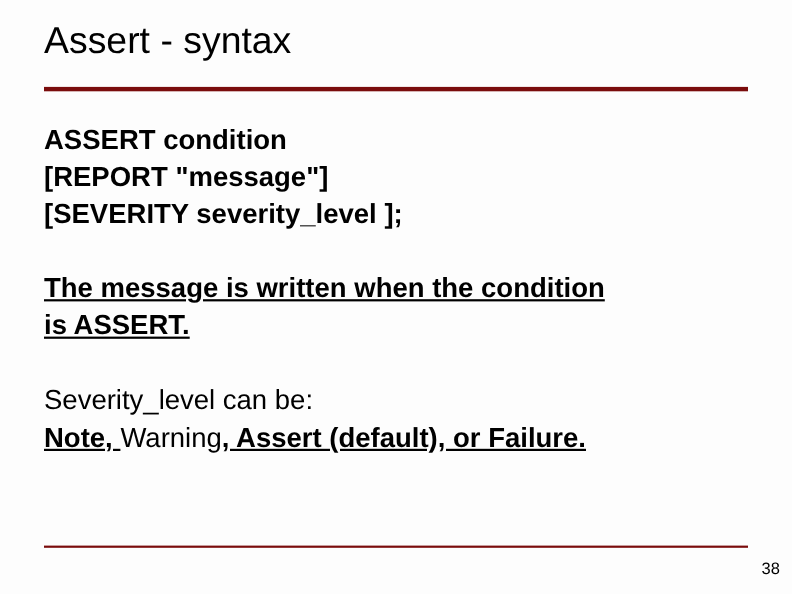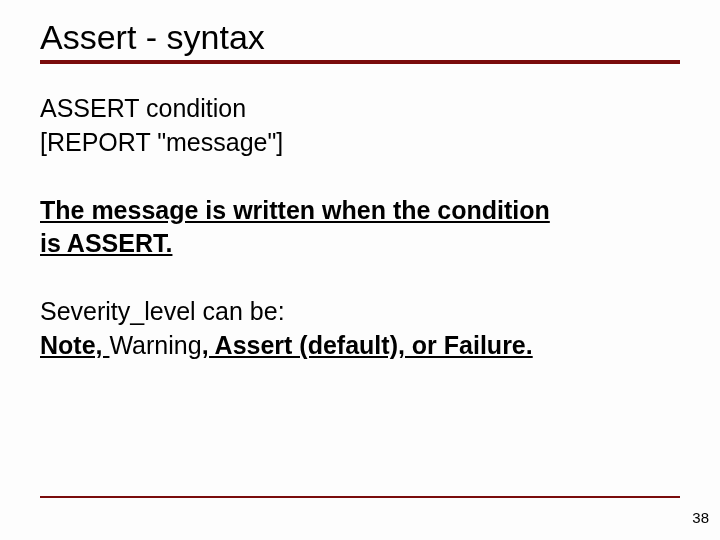--- a/index.html
+++ b/index.html
@@ -16,35 +16,35 @@
     box-sizing: border-box;
     width: 720px;
     height: 540px;
     padding: 18px 40px 30px 40px;
     position: relative;
   }
   .title {
     font-size: 34px;
     font-weight: 400;
     color: #000;
-    margin: 0 0 3px 0;
+    margin: 0 0 22px 0;
   }
   .title-rule {
     height: 4px;
     background: #7a0c0c;
     margin-bottom: 28px;
     width: 100%;
   }
   .block {
     font-size: 25px;
     line-height: 1.35;
     margin-bottom: 34px;
   }
   .code-line {
-    font-weight: 400;
+    font-weight: 700;
   }
   .bold {
     font-weight: 700;
     text-decoration: underline;
   }
   .inline {
     display: inline;
   }
   .warn-accent {
     color: #000000;
@@ -70,20 +70,21 @@
 <body>
 
 <div class="slide">
 
   <h1 class="title">Assert - syntax</h1>
   <div class="title-rule"></div>
 
   <div class="block">
     <div class="code-line">ASSERT  condition</div>
     <div class="code-line">[REPORT "message"]</div>
+    <div class="code-line">[SEVERITY severity_level ];</div>
   </div>
 
   <div class="block bold">
     <div>The message is written when the condition</div>
     <div>is ASSERT.</div>
   </div>
 
   <div class="block" style="margin-bottom:0;">
     <div>Severity_level can be:</div>
     <div>

